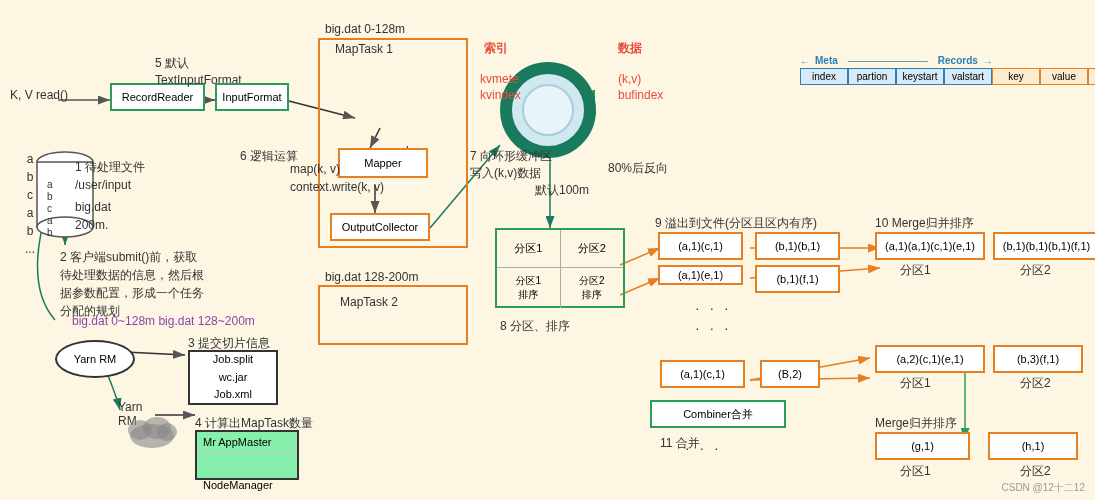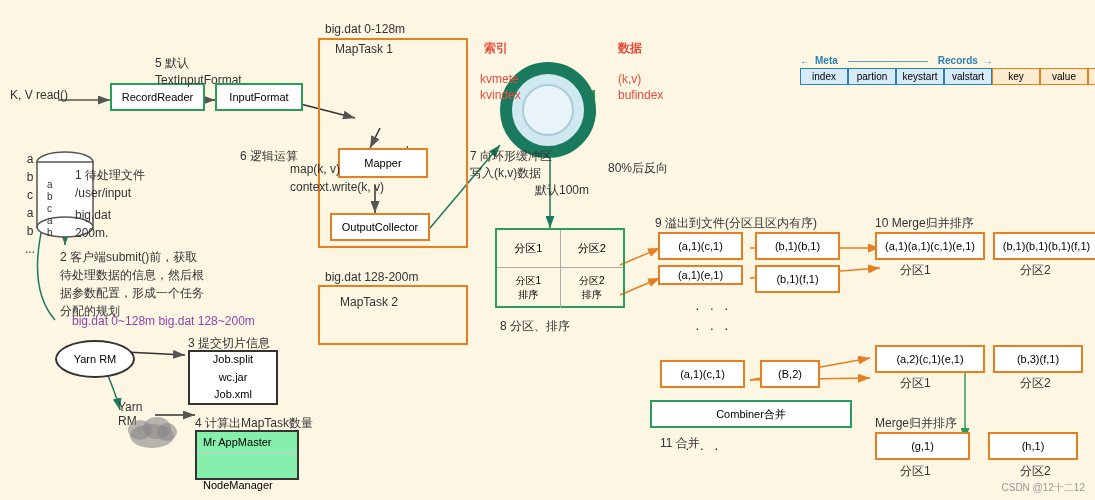--- a/index.html
+++ b/index.html
@@ -172,21 +172,21 @@
 
   <div class="box box-green" style="left:110px; top:83px; width:95px; height:28px;">
     <span>RecordReader</span>
   </div>
 
   <div class="label" style="left:155px; top:55px; line-height:1.4;">
     <div>5 默认</div>
     <div>TextInputFormat</div>
   </div>
 
-  <div class="box box-green" style="left:215px; top:83px; width:88px; height:28px;">
+  <div class="box box-green" style="left:215px; top:83px; width:74px; height:28px;">
     <span>InputFormat</span>
   </div>
 
   <div style="position:absolute; left:318px; top:38px; width:150px; height:210px; border:2px solid #e67e22; background:transparent;">
   </div>
   <div class="label" style="left:325px; top:22px;">big.dat 0-128m</div>
   <div class="label" style="left:335px; top:42px;">MapTask 1</div>
 
   <div class="label" style="left:406px; top:108px;margin-top:36px;">k, v</div>
 
@@ -221,21 +221,21 @@
       <text x="12" y="74" font-size="10" fill="#333">a</text>
       <text x="12" y="86" font-size="10" fill="#333">b</text>
       <text x="12" y="98" font-size="10" fill="#333">...</text>
     </svg>
   </div>
 
   <div class="label" style="left:15px; top:150px; line-height:1.5;">
     <div style="text-align:center; margin-left:10px;">a<br>b<br>c<br>a<br>b<br>...</div>
   </div>
 
-  <div class="label" style="left:75px; top:166px; line-height:1.5;">
+  <div class="label" style="left:75px; top:158px; line-height:1.5;">
     <div>1 待处理文件</div>
     <div>/user/input</div>
     <div style="margin-top:4px;">big.dat</div>
     <div>200m.</div>
   </div>
 
   <div class="label" style="left:60px; top:248px; line-height:1.5; max-width:160px;">
     <div>2 客户端submit()前，获取</div>
     <div>待处理数据的信息，然后根</div>
     <div>据参数配置，形成一个任务</div>
@@ -362,21 +362,21 @@
 
   <div class="label" style="left:695px; top:320px; font-size:14px; letter-spacing:3px;">· · ·</div>
 
   <div class="box box-orange" style="left:660px; top:360px; width:85px; height:28px;">
     <span>(a,1)(c,1)</span>
   </div>
   <div class="box box-orange" style="left:760px; top:360px; width:60px; height:28px;">
     <span>(B,2)</span>
   </div>
 
-  <div class="box box-green" style="left:650px; top:400px; width:202px; height:28px;">
+  <div class="box box-green" style="left:650px; top:400px; width:136px; height:28px;">
     <span>Combiner合并</span>
   </div>
 
   <div class="box box-orange" style="left:875px; top:345px; width:110px; height:28px;">
     <span>(a,2)(c,1)(e,1)</span>
   </div>
   <div class="box box-orange" style="left:993px; top:345px; width:90px; height:28px;">
     <span>(b,3)(f,1)</span>
   </div>
   <div class="label" style="left:900px; top:375px;">分区1</div>

